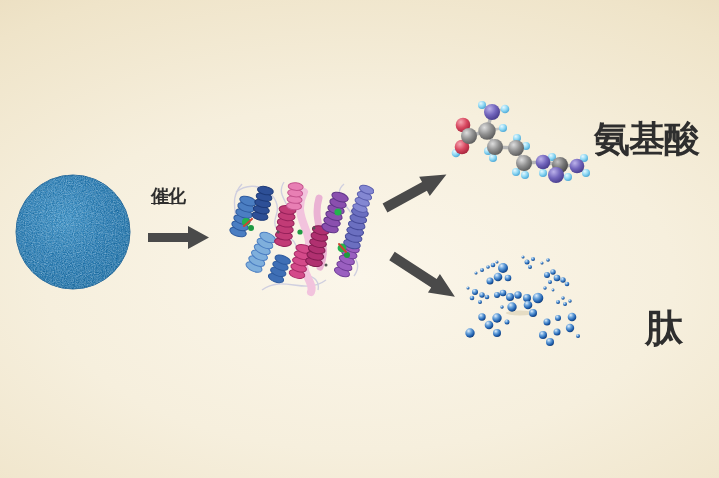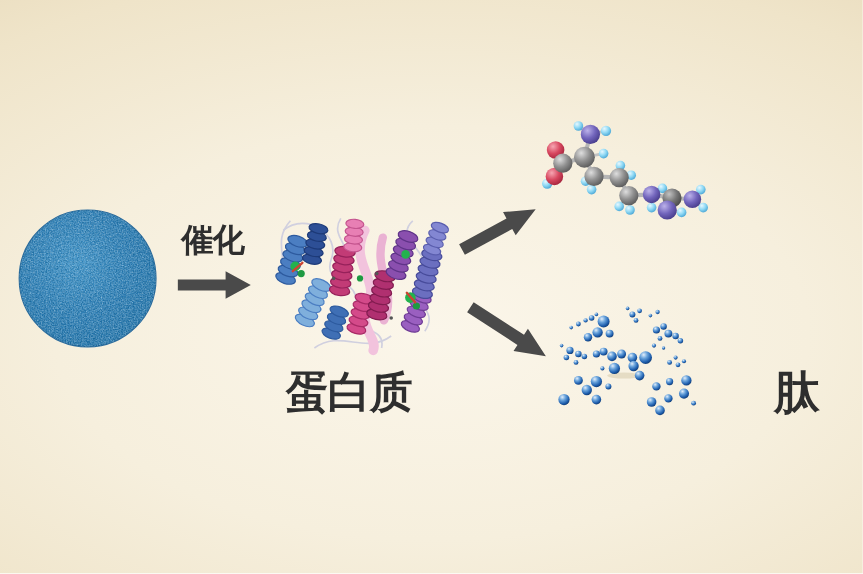--- a/index.html
+++ b/index.html
@@ -12,21 +12,21 @@
   }
   .zh-label{
     position:absolute;
     color:#2e2e2e;
     font-weight:700;
     letter-spacing:-1px;
     white-space:nowrap;
     line-height:1;
   }
   .lbl-main{font-size:36px;}
-  .lbl-catalyze{font-size:27px;}
+  .lbl-catalyze{font-size:18px;text-decoration:underline;}
   .lbl-peptide{font-size:38px;}
   svg{position:absolute;display:block;}
 </style>
 </head>
 <body>
 
 <div id="stage">
 
   <svg style="left:10px;top:169px" width="126" height="126" viewBox="0 0 126 126">
     <defs>
@@ -353,16 +353,16 @@
         <circle cx="558" cy="318" r="3"></circle>
         <circle cx="572" cy="317" r="4.3"></circle>
       <circle cx="543" cy="335" r="4"></circle>
         <circle cx="557" cy="332" r="3.5"></circle>
         <circle cx="570" cy="328" r="4.2"></circle>
       <circle cx="550" cy="342" r="4"></circle>
         <circle cx="578" cy="336" r="2"></circle>
     </g>
   </svg>
 
-  <div class="zh-label lbl-main" style="left:238px;top:309px">蛋白质</div>
+  <div class="zh-label lbl-main" style="left:594px;top:121px">氨基酸</div>
   <div class="zh-label lbl-peptide" style="left:645px;top:309px">肽</div>
 
 </div>
 
 </body></html>

